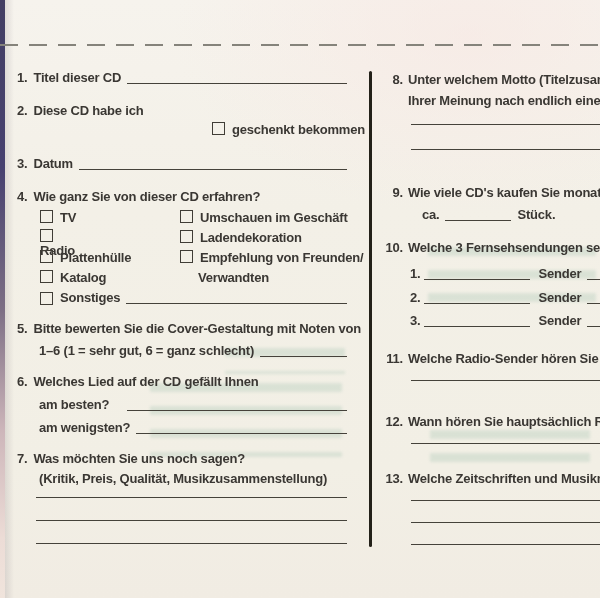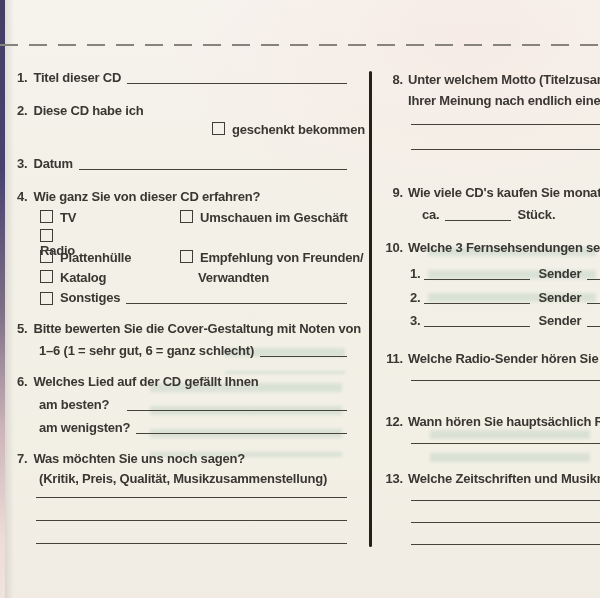--- a/index.html
+++ b/index.html
@@ -90,20 +90,24 @@
   </div>
   <div class="row" style="left:40px; top:288px; width:307px;align-items:center;">
     <span class="cb"></span>
     <span>Sonstiges</span>
     <span class="fill grow"></span>
   </div>
   <div class="row" style="left:180px; top:208px;">
     <span class="cb"></span>
     <span>Umschauen im Geschäft</span>
   </div>
+  <div class="row" style="left:180px; top:228px;">
+    <span class="cb"></span>
+    <span>Ladendekoration</span>
+  </div>
   <div class="row" style="left:180px; top:248px;">
     <span class="cb"></span>
     <span>Empfehlung von Freunden/</span>
   </div>
   <div class="row" style="left:198px; top:268px;">
     <span>Verwandten</span>
   </div>
 
   <div class="row" style="left:17px; top:319px;">
     <span class="num">5.</span>

